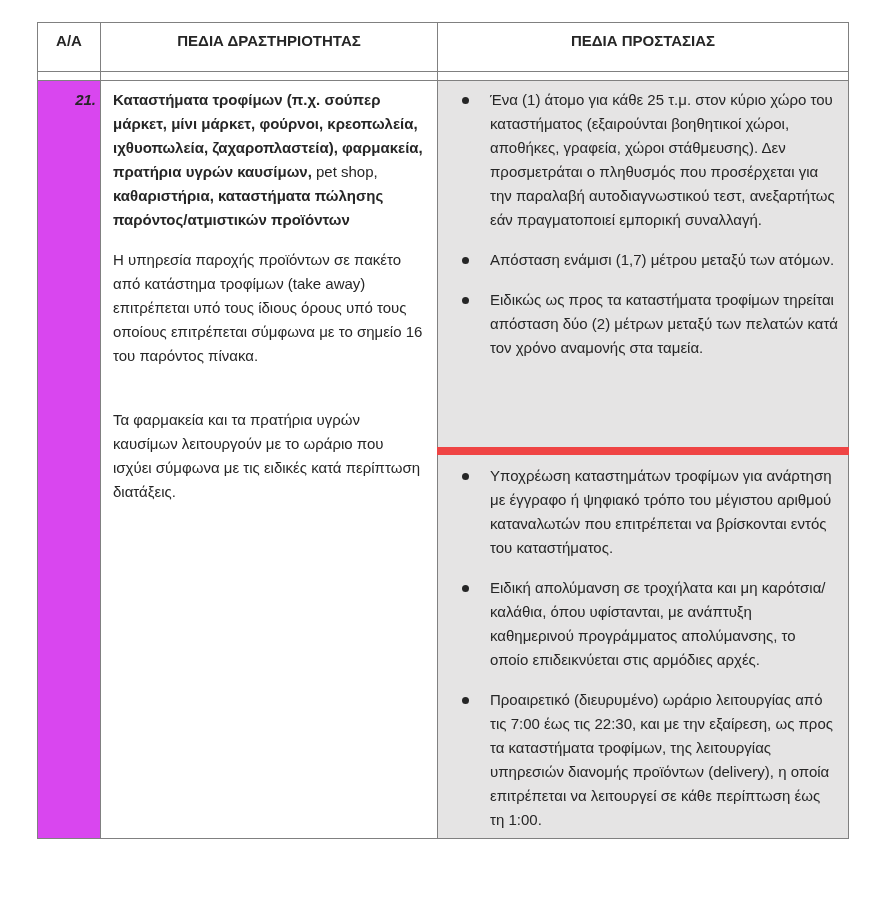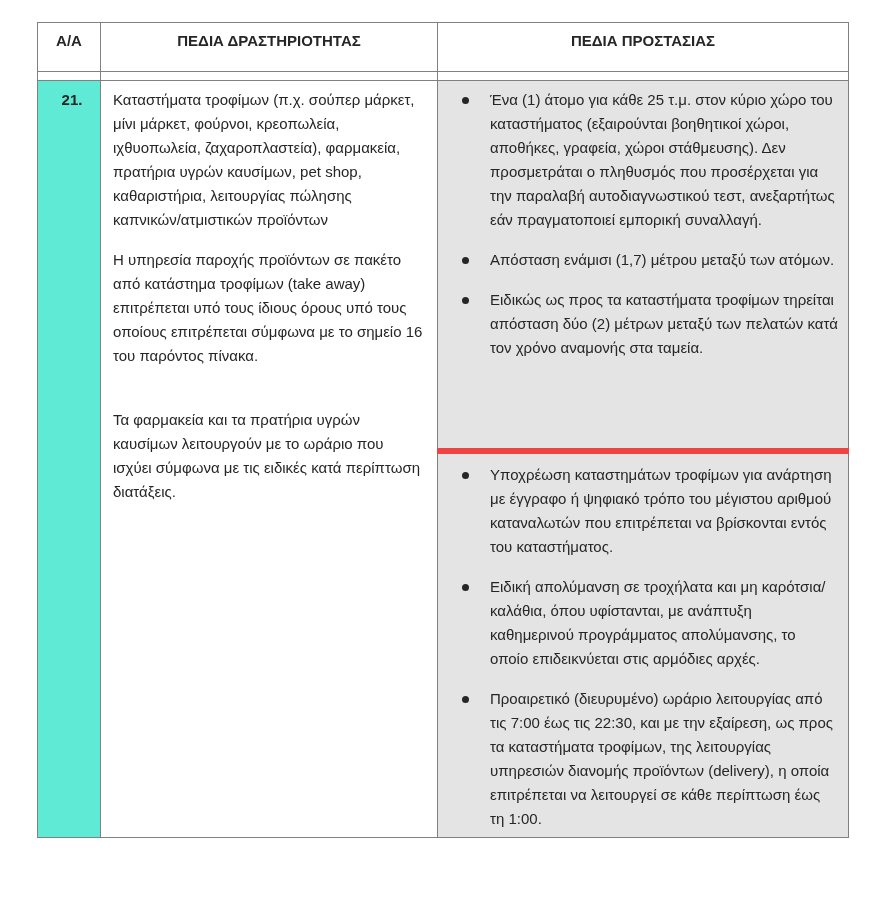--- a/index.html
+++ b/index.html
@@ -41,42 +41,43 @@
     font-size: 15.5px;
     background: #ffffff;
   }
   tr.spacer-row td {
     height: 8px;
     padding: 0;
     background: #ffffff;
   }
   td.num-cell {
     font-weight: bold;
-    text-align: center;
+    text-align: right;
     padding: 7px 4px 0 10px;
-    background: #5eead4;
+    background: #d946ef;
+    font-style: italic;
   }
   td.activity-cell {
     padding: 7px 14px 10px 12px;
     background: #ffffff;
   }
   .activity-cell p {
     margin: 0 0 16px 0;
   }
   .activity-cell p.p-pharmacies {
     margin-top: 40px;
   }
-  .bold-seg { font-weight: normal; }
+  .bold-seg { font-weight: bold; }
   .reg-seg  { font-weight: normal; }
   td.measures-cell {
     background: #e5e4e4;
     padding: 7px 10px 6px 4px;
   }
   td.measures-cell.second {
-    border-top: 6px solid #ef4444;
+    border-top: 8px solid #ef4444;
     padding-top: 9px;
   }
   tr.row-a { height: 370px; }
   .bullet-item {
     position: relative;
     padding-left: 48px;
     margin-bottom: 16px;
   }
   .bullet-item:last-child { margin-bottom: 0; }
   .bullet-dot {
@@ -108,21 +109,21 @@
     </thead>
     <tbody>
       <tr class="spacer-row">
         <td></td>
         <td></td>
         <td></td>
       </tr>
       <tr class="row-a">
         <td class="num-cell" rowspan="2">21.</td>
         <td class="activity-cell" rowspan="2">
-          <p class="p-title"><span class="bold-seg">Καταστήματα τροφίμων (π.χ. σούπερ μάρκετ, μίνι μάρκετ, φούρνοι, κρεοπωλεία, ιχθυοπωλεία, ζαχαροπλαστεία), φαρμακεία, πρατήρια υγρών καυσίμων,</span><span class="reg-seg"> pet shop, </span><span class="bold-seg">καθαριστήρια, λειτουργίας πώλησης καπνικών/ατμιστικών προϊόντων</span></p>
+          <p class="p-title"><span class="bold-seg">Καταστήματα τροφίμων (π.χ. σούπερ μάρκετ, μίνι μάρκετ, φούρνοι, κρεοπωλεία, ιχθυοπωλεία, ζαχαροπλαστεία), φαρμακεία, πρατήρια υγρών καυσίμων,</span><span class="reg-seg"> pet shop, </span><span class="bold-seg">καθαριστήρια, καταστήματα πώλησης παρόντος/ατμιστικών προϊόντων</span></p>
           <p class="p-takeaway">Η υπηρεσία παροχής προϊόντων σε πακέτο από κατάστημα τροφίμων (take away) επιτρέπεται υπό τους ίδιους όρους υπό τους οποίους επιτρέπεται σύμφωνα με το σημείο 16 του παρόντος πίνακα.</p>
           <p class="p-pharmacies">Τα φαρμακεία και τα πρατήρια υγρών καυσίμων λειτουργούν με το ωράριο που ισχύει σύμφωνα με τις ειδικές κατά περίπτωση διατάξεις.</p>
         </td>
         <td class="measures-cell first">
           <div class="bullet-item">
             <span class="bullet-dot"></span>
             <span class="bullet-text">Ένα (1) άτομο για κάθε 25 τ.μ. στον κύριο χώρο του καταστήματος (εξαιρούνται βοηθητικοί χώροι, αποθήκες, γραφεία, χώροι στάθμευσης). Δεν προσμετράται ο πληθυσμός που προσέρχεται για την παραλαβή αυτοδιαγνωστικού τεστ, ανεξαρτήτως εάν πραγματοποιεί εμπορική συναλλαγή.</span>
           </div>
           <div class="bullet-item">
             <span class="bullet-dot"></span>

